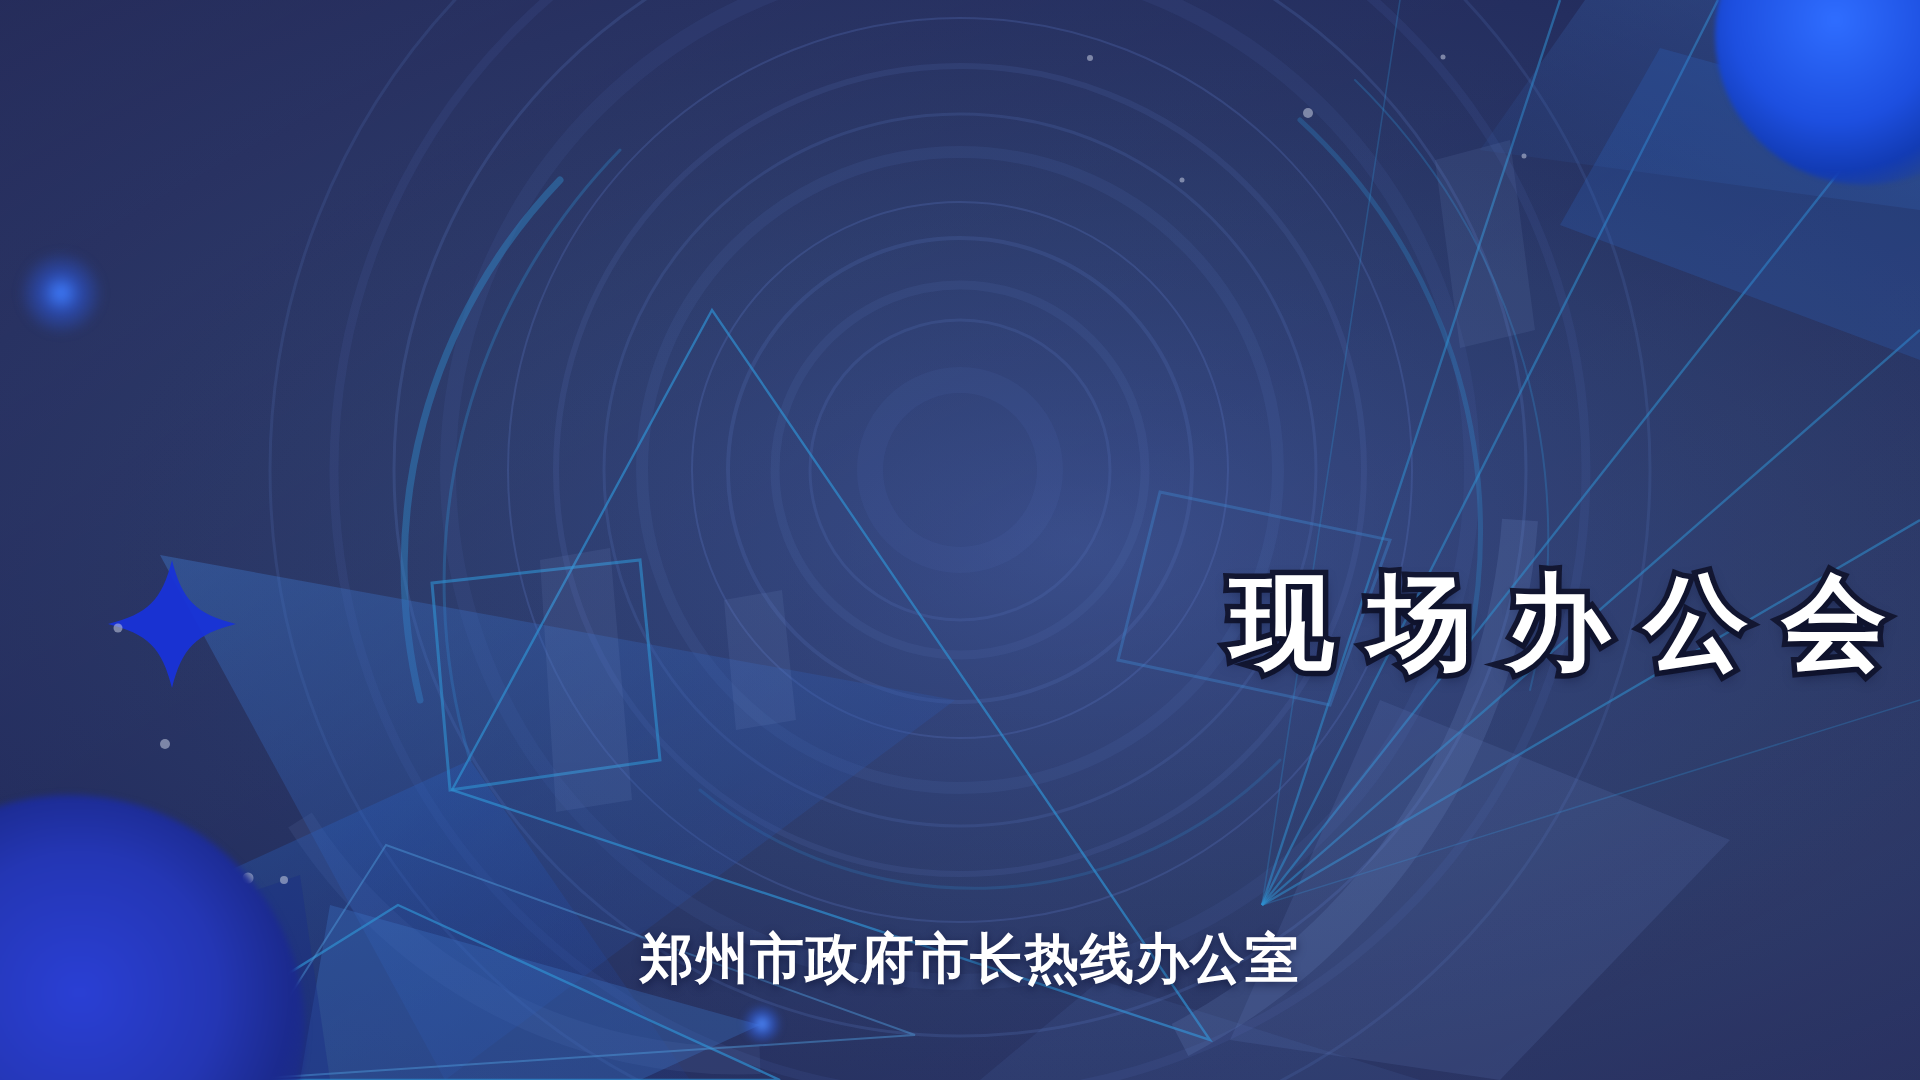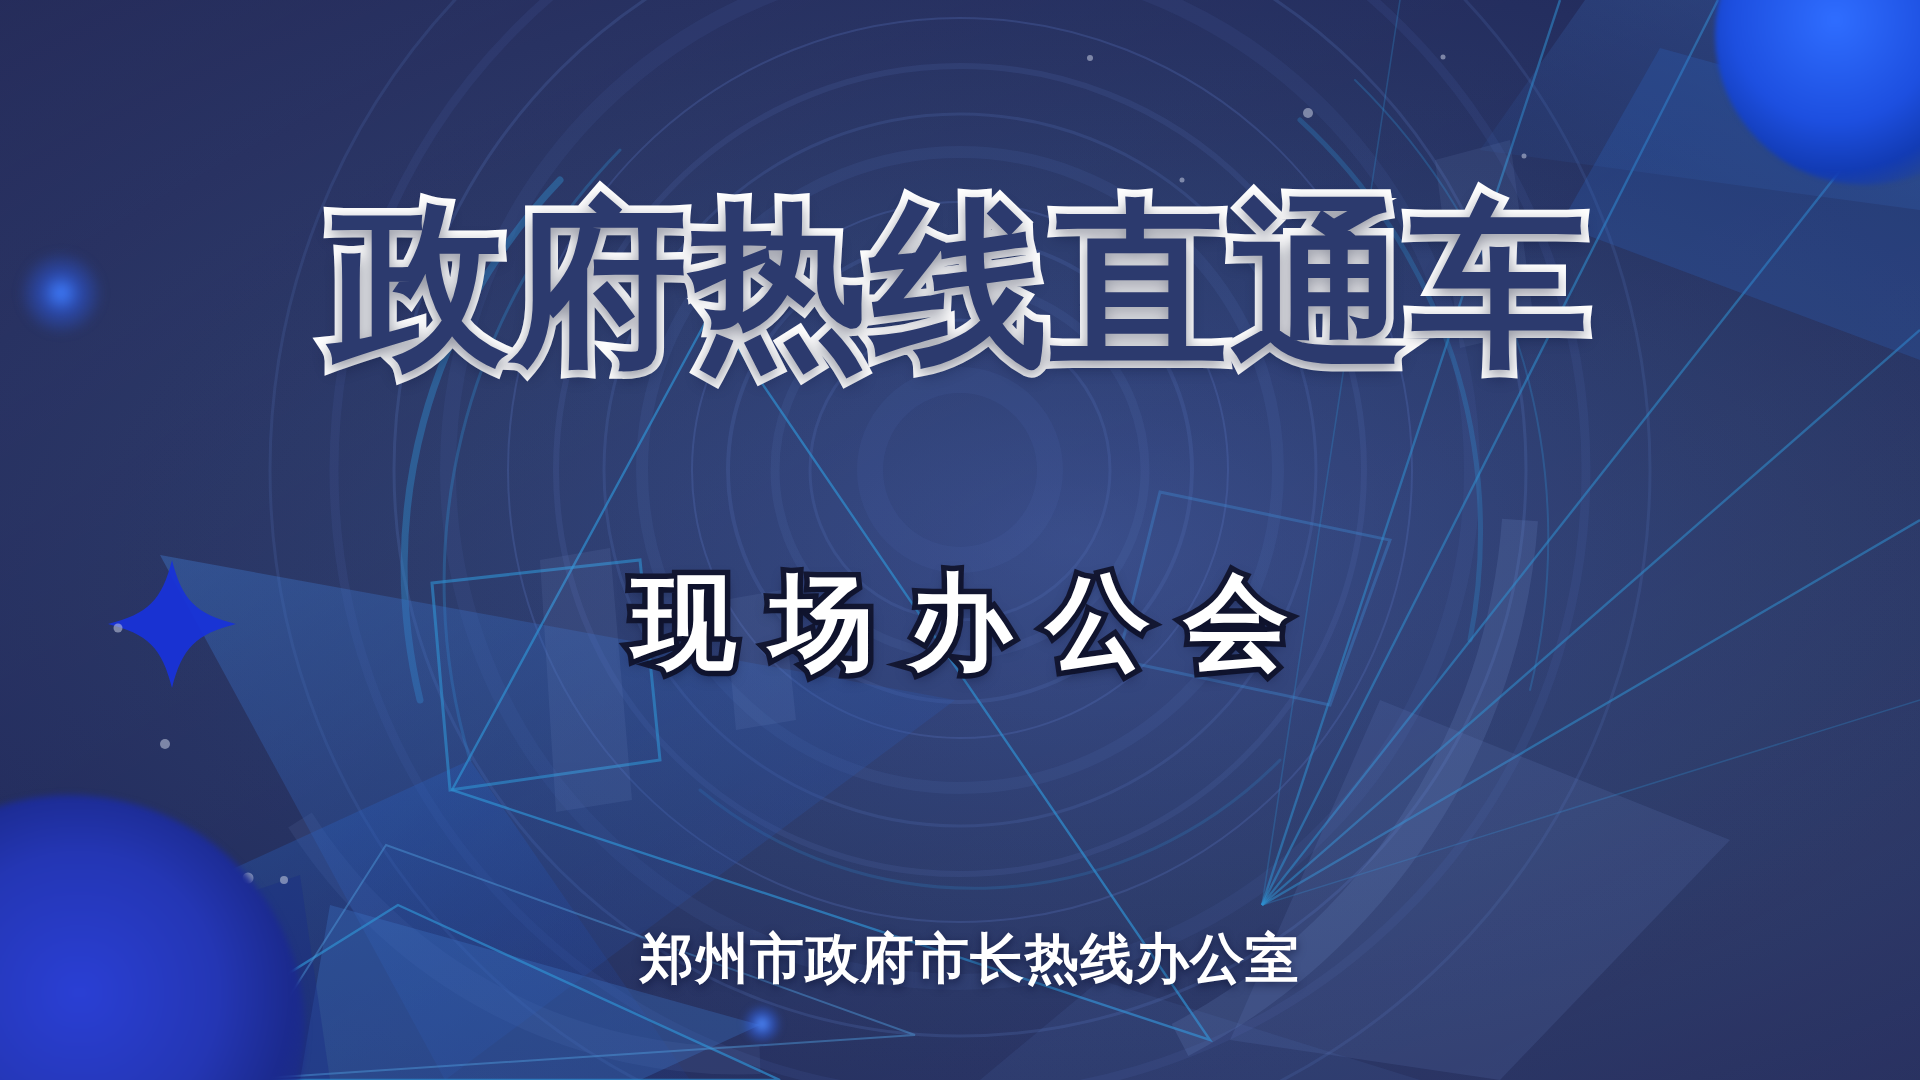--- a/index.html
+++ b/index.html
@@ -56,21 +56,21 @@
     letter-spacing:2px;
     color:#2c3a6e;
     -webkit-text-stroke:15px #ffffff;
     paint-order:stroke fill;
     text-shadow:0 6px 16px rgba(5,10,40,.45);
     white-space:nowrap;
   }
 
   .sub-title{
     position:absolute;left:0;right:0;top:570px;
-    text-align:center;
+    text-align:right;
     font-family:"DejaVu Serif","Liberation Serif",serif;
     font-weight:700;
     font-size:104px;
     line-height:1;
     letter-spacing:34px;
     text-indent:34px;
     color:#ffffff;
     -webkit-text-stroke:11px #141833;
     paint-order:stroke fill;
     text-shadow:0 5px 13px rgba(4,8,32,.5);
@@ -235,21 +235,20 @@
     </svg>
   </div>
 
   <div class="orb orb-tr"></div>
   <div class="orb orb-bl"></div>
   <div class="orb orb-spark-a"></div>
   <div class="orb orb-spark-b"></div>
 
   <div class="content">
 
-    <div class="main-title">政府热线直通车</div>
 
     <div class="sub-title">现场办公会</div>
 
     <div class="footer">
       <div class="footer-item">郑州市政府市长热线办公室</div>
     </div>
 
   </div>
 </div>
 

